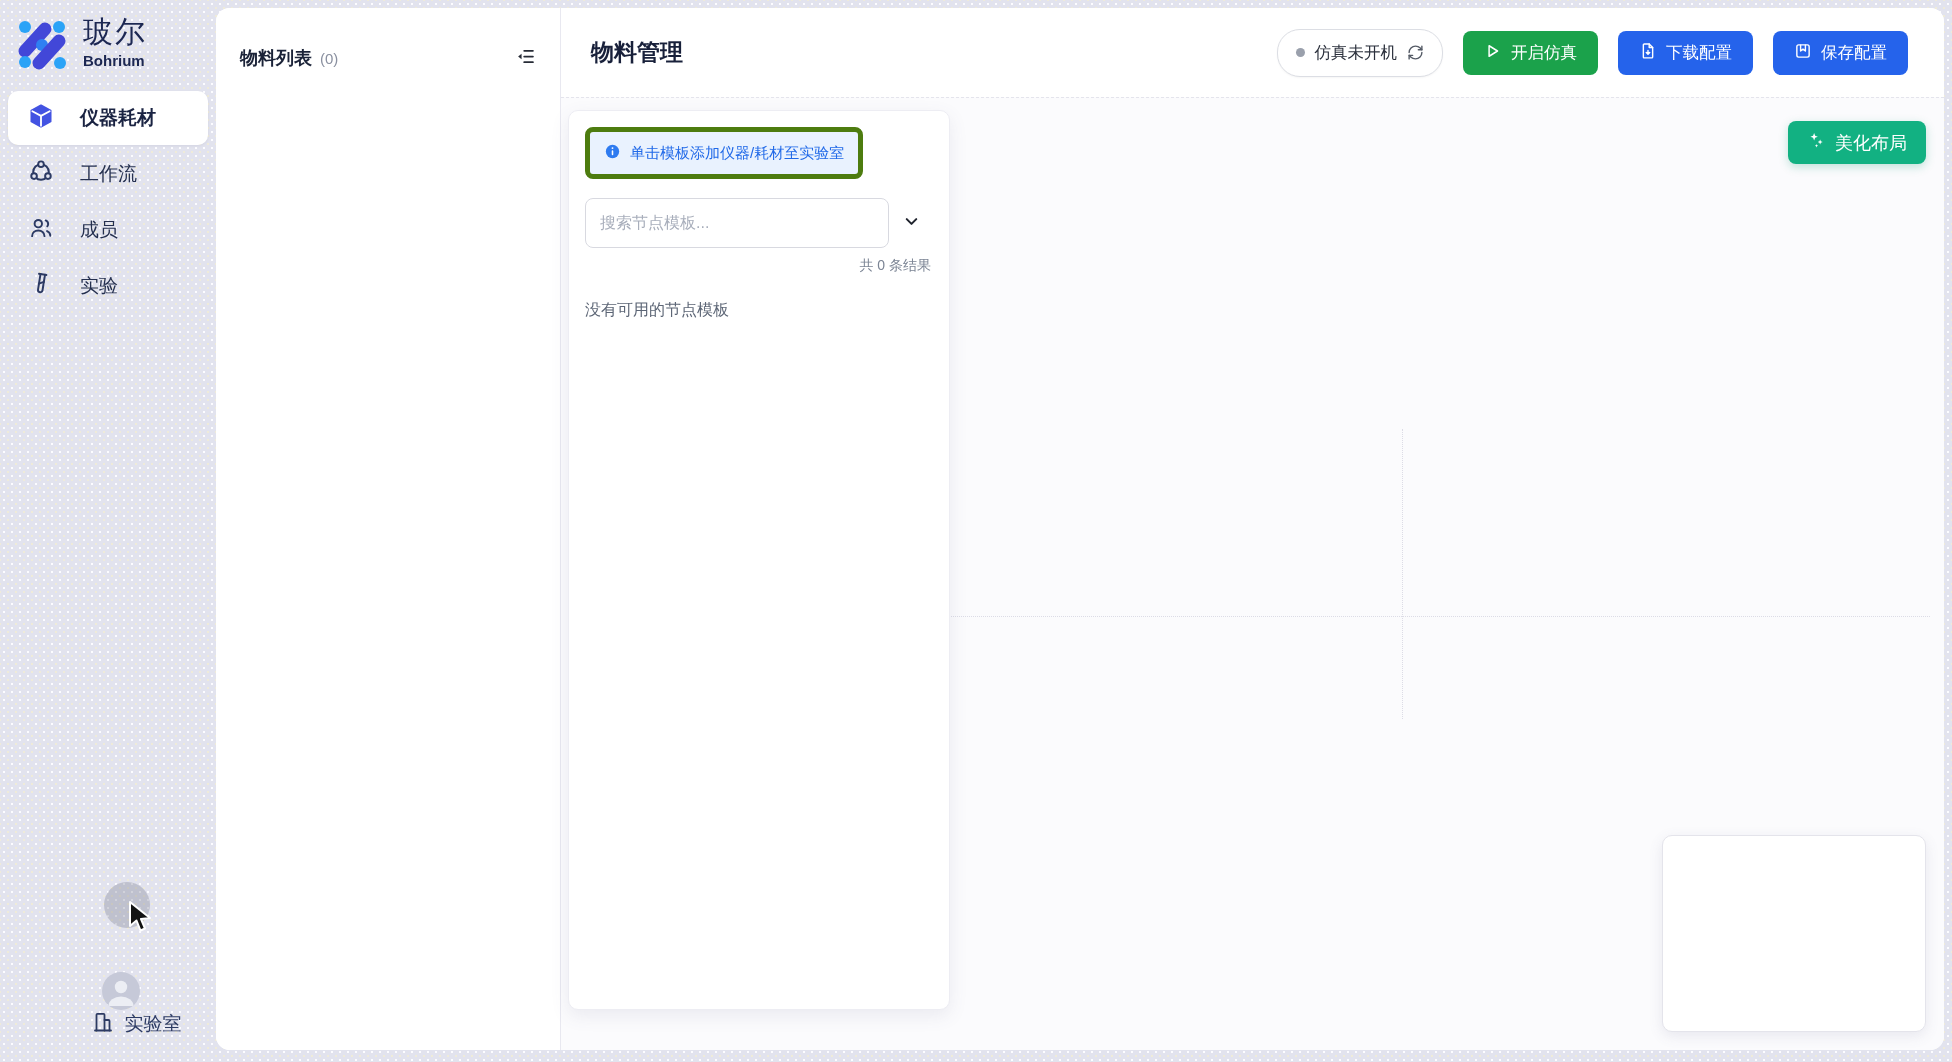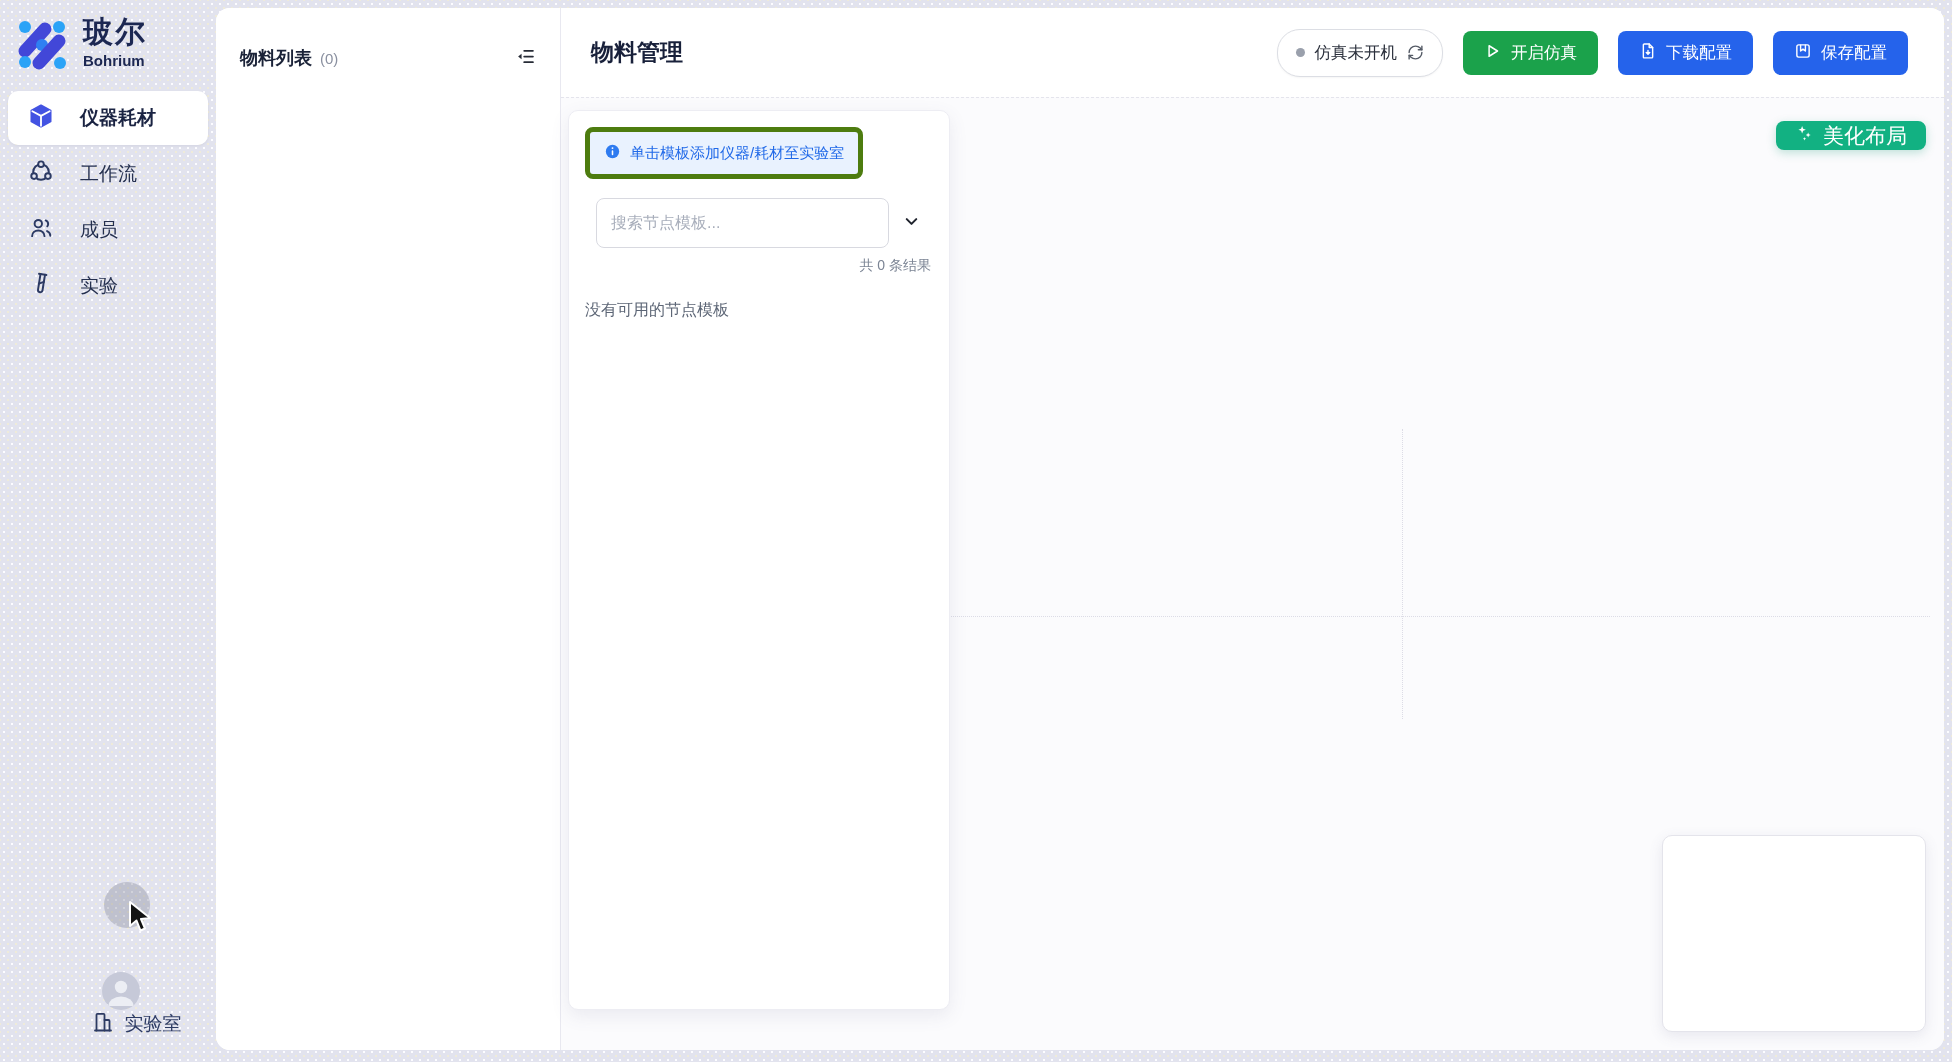--- a/index.html
+++ b/index.html
@@ -9,21 +9,21 @@
     background-color:#e2e3ee;
     background-image:
       radial-gradient(circle,#fcfcff 1.2px,transparent 1.5px),
       radial-gradient(circle,#efebd9 1.1px,transparent 1.4px);
     background-size:8px 8px,8px 8px;
     background-position:0 0,4px 4px;
   }
   
   .sidebar{position:absolute;left:0;top:0;width:216px;height:100%;}
   .logo-row{display:flex;align-items:flex-start;gap:13px;padding:15px 0 0 14px;}
-  .logo-txt .cn{font-size:30px;font-weight:700;color:#1c2752;line-height:1.15;letter-spacing:2px;}
+  .logo-txt .cn{font-size:30px;font-weight:400;color:#1c2752;line-height:1.15;letter-spacing:2px;}
   .logo-txt .en{font-size:15px;font-weight:700;color:#1c2752;margin-top:2px;}
   .nav{padding:0 8px;margin-top:16px;}
   .nav-item{height:54px;margin-bottom:2px;border-radius:10px;display:flex;align-items:center;
     padding-left:20px;gap:26px;cursor:pointer;}
   .nav-item .lbl{font-size:19px;color:#25304f;}
   .nav-item.active{background:#fff;box-shadow:0 1px 3px rgba(40,40,90,.08);}
   .nav-item.active .lbl{color:#1a2342;font-weight:700;}
   .side-footer{position:absolute;left:0;right:0;bottom:0;padding:0 0 24px 25px;display:flex;align-items:center;flex-direction:column;}
   .avatar{width:38px;height:38px;border-radius:50%;background:#c6c9d8;overflow:hidden;position:relative;}
   .lab{display:flex;align-items:center;gap:10px;margin-left:31px;}
@@ -54,27 +54,27 @@
   .guide-h{position:absolute;left:388px;right:14px;top:518px;border-top:1px dotted #dcdce6;}
   .guide-v{position:absolute;left:841px;top:331px;height:290px;border-left:1px dotted #dcdce6;}
   
   .tpanel{position:absolute;left:7px;top:12px;width:382px;height:900px;box-sizing:border-box;
     background:#fff;border:1px solid #ededf3;border-radius:10px;padding:16px;
     box-shadow:0 6px 18px rgba(90,90,130,.10);}
   .notice{display:flex;width:fit-content;max-width:100%;align-items:center;gap:9px;background:#e9f2fe;
     border:5px solid #4d7c0f;border-radius:8px;padding:11px 14px;color:#2069e8;font-size:15px;box-sizing:border-box;}
   .search-row{margin-top:19px;display:flex;align-items:center;}
   .search-row input{flex:1;height:50px;min-width:0;border:1px solid #d8d9e0;border-radius:8px;
-    padding:0 14px;font-size:16px;color:#333;outline:none;background:#fff;box-sizing:border-box;font-family:inherit;margin-left:11px;}
+    padding:0 14px;font-size:16px;color:#333;outline:none;background:#fff;box-sizing:border-box;font-family:inherit;}
   .search-row input::placeholder{color:#a8aebb;}
   .chev{width:44px;flex:none;display:flex;justify-content:center;background:none;border:none;cursor:pointer;padding:4px 0;}
   .rescount{margin-top:9px;text-align:right;font-size:14px;color:#7b8494;padding-right:2px;}
   .empty{margin-top:25px;text-align:left;font-size:16px;color:#5d6676;}
-  .beautify{position:absolute;top:23px;right:18px;height:29px;border:none;border-radius:8px;
-    background:#12b182;color:#fff;font-size:21px;font-weight:500;display:inline-flex;align-items:center;
+  .beautify{position:absolute;top:23px;right:18px;height:43px;border:none;border-radius:8px;
+    background:#12b182;color:#fff;font-size:18px;font-weight:500;display:inline-flex;align-items:center;
     gap:9px;padding:0 19px;cursor:pointer;box-shadow:0 3px 10px rgba(16,150,110,.25);font-family:inherit;}
   .minimap{position:absolute;right:18px;bottom:18px;width:262px;height:195px;background:#fff;
     border:1px solid #e4e4eb;border-radius:10px;box-shadow:0 4px 14px rgba(90,90,130,.12);}
   
   .click-circle{position:absolute;left:104px;top:882px;width:46px;height:46px;border-radius:50%;
     background:rgba(118,121,140,.32);}
   .cursor{position:absolute;left:128px;top:901px;}
 </style>
 </head>
 <body>

